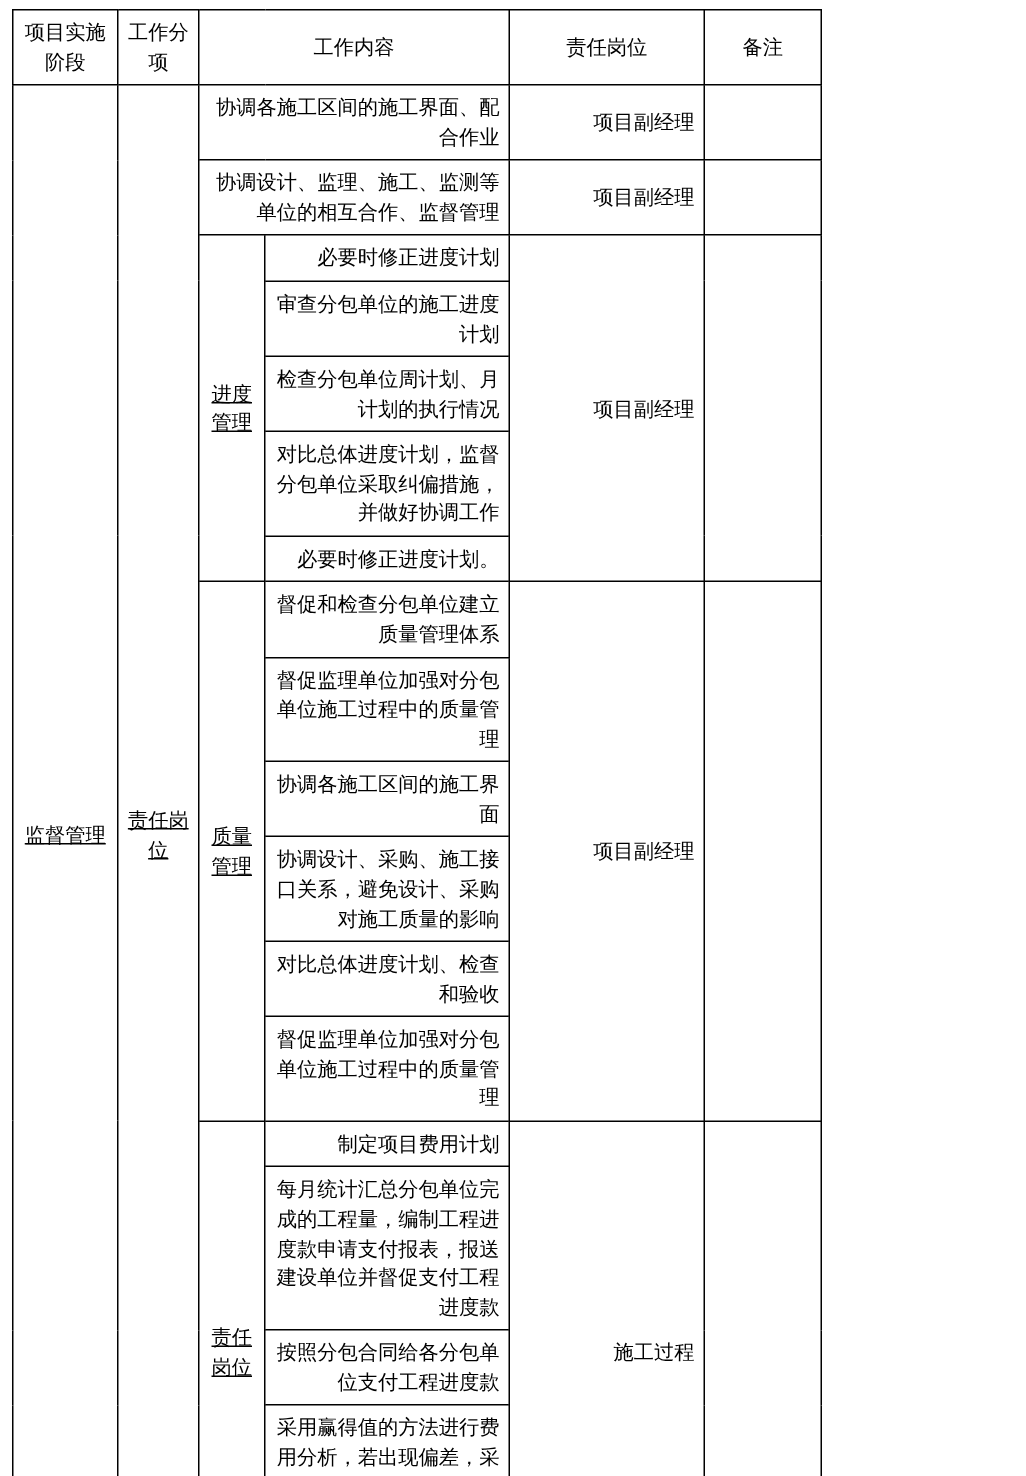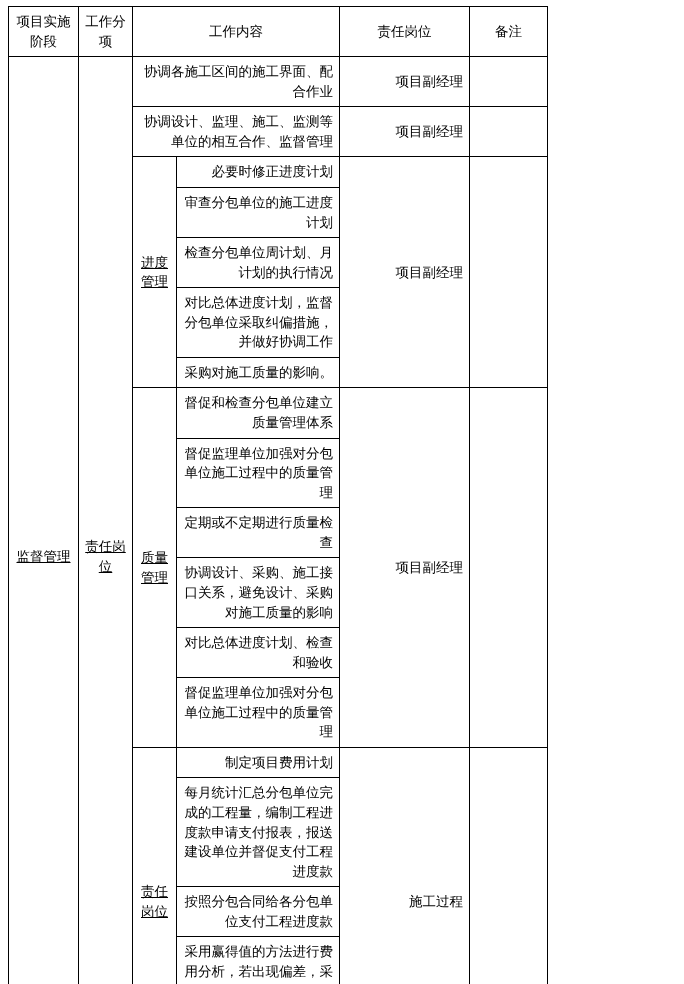--- a/index.html
+++ b/index.html
@@ -96,34 +96,34 @@
       <tr>
         <td class="c-task center">审查分包单位的施工进度计划</td>
       </tr>
       <tr>
         <td class="c-task">检查分包单位周计划、月计划的执行情况</td>
       </tr>
       <tr>
         <td class="c-task">对比总体进度计划，监督分包单位采取纠偏措施，并做好协调工作</td>
       </tr>
       <tr>
-        <td class="c-task">采购对施工质量的影响。</td>
+        <td class="c-task">必要时修正进度计划。</td>
       </tr>
 
       <tr>
         <td class="group-cell" rowspan="6">质量管理</td>
         <td class="c-task">督促和检查分包单位建立质量管理体系</td>
         <td class="c-role" rowspan="6">项目副经理</td>
         <td class="c-note" rowspan="6"></td>
       </tr>
       <tr>
         <td class="c-task">督促监理单位加强对分包单位施工过程中的质量管理</td>
       </tr>
       <tr>
-        <td class="c-task">定期或不定期进行质量检查</td>
+        <td class="c-task">协调各施工区间的施工界面</td>
       </tr>
       <tr>
         <td class="c-task">协调设计、采购、施工接口关系，避免设计、采购对施工质量的影响</td>
       </tr>
       <tr>
         <td class="c-task center">对比总体进度计划、检查和验收</td>
       </tr>
       <tr>
         <td class="c-task">督促监理单位加强对分包单位施工过程中的质量管理</td>
       </tr>

